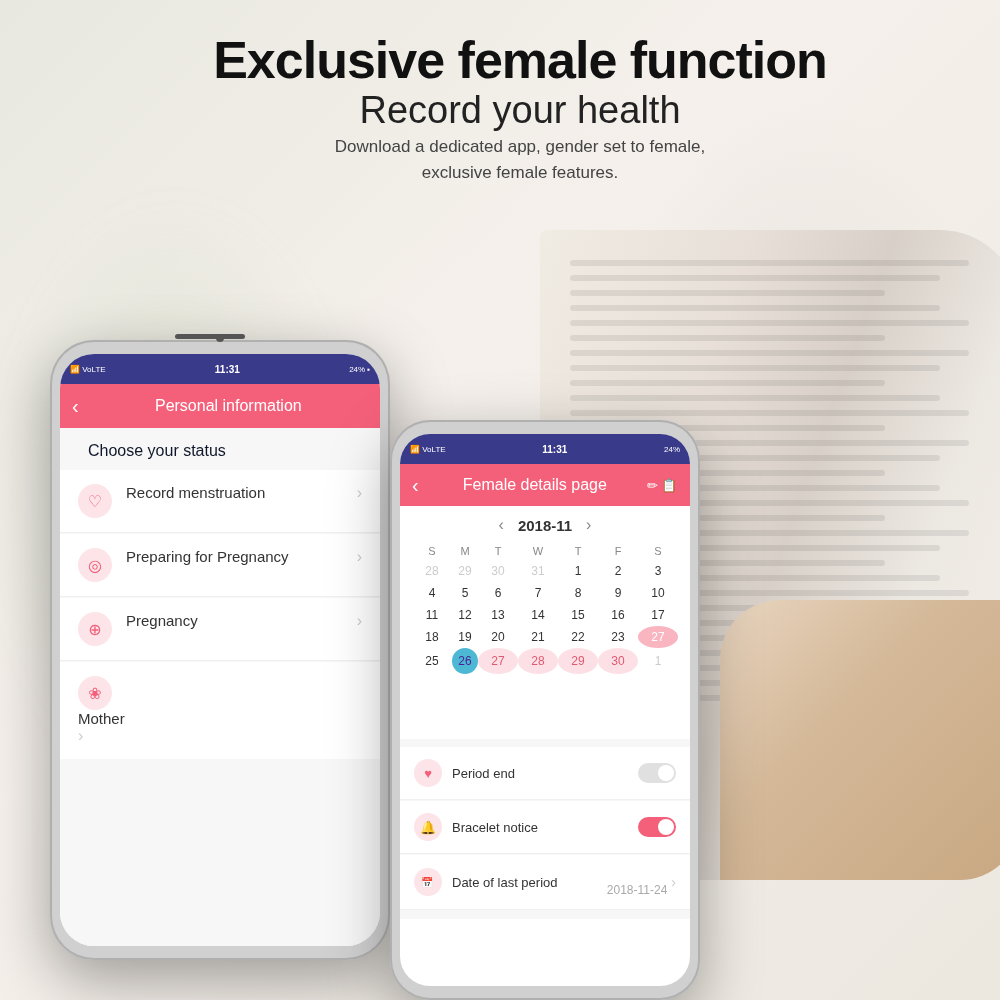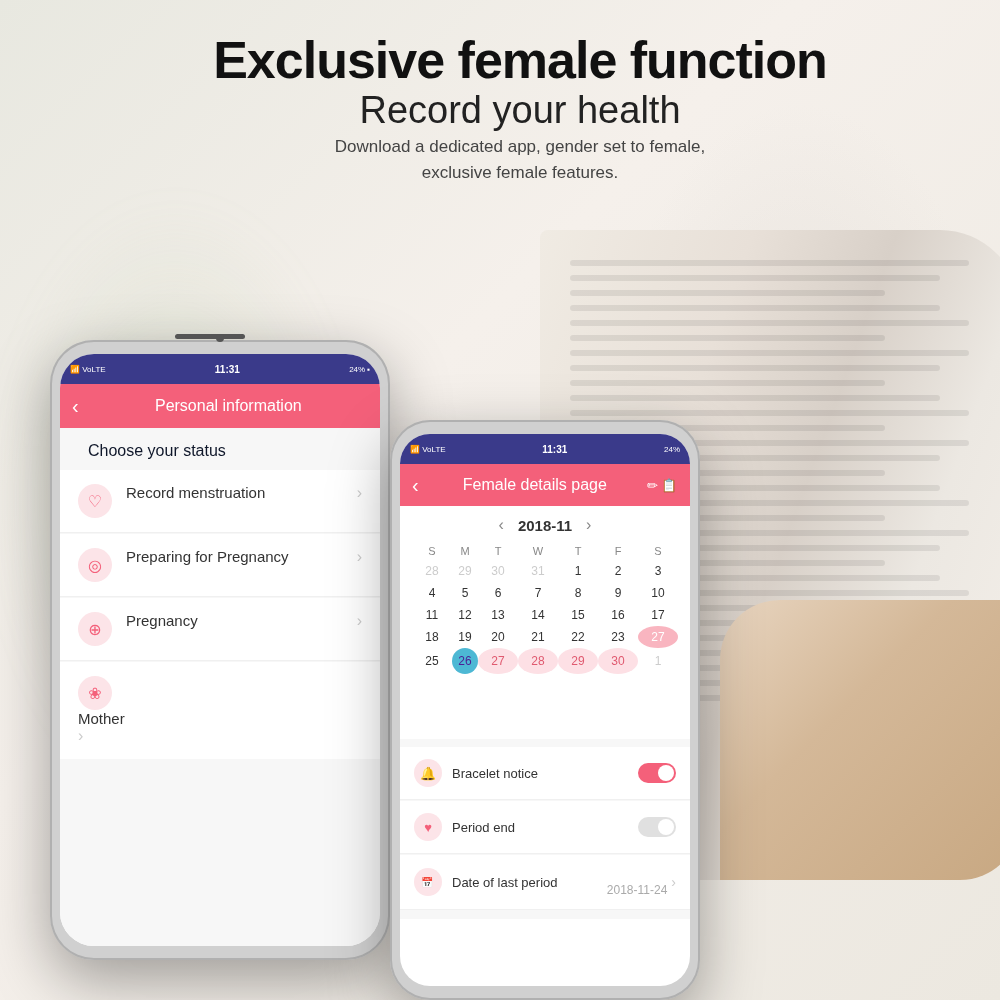--- a/index.html
+++ b/index.html
@@ -650,29 +650,29 @@
           </tbody>
         </table>
       </div>
 
       <div class="cal-date-info" style="margin-top:188px;">Mon,2018-11-26</div>
       <div class="cal-period-info">Current menstrual period 3 days</div>
 
       <div class="detail-items">
 
         <div class="detail-item">
+          <div class="detail-item-icon icon-heart"></div>
+          <span class="detail-item-label">Period end</span>
+          <div class="toggle-off"></div>
+        </div>
+
+        <div class="detail-item">
           <div class="detail-item-icon icon-bell"></div>
           <span class="detail-item-label">Bracelet notice</span>
           <div class="toggle-on"></div>
-        </div>
-
-        <div class="detail-item">
-          <div class="detail-item-icon icon-heart"></div>
-          <span class="detail-item-label">Period end</span>
-          <div class="toggle-off"></div>
         </div>
 
         <div class="detail-item">
           <div class="detail-item-icon icon-calendar-small"></div>
           <span class="detail-item-label">Date of last period</span>
           <span class="detail-item-value">2018-11-24</span>
           <span style="color:#ccc; font-size:14px;">›</span>
         </div>
       </div>
     </div>

